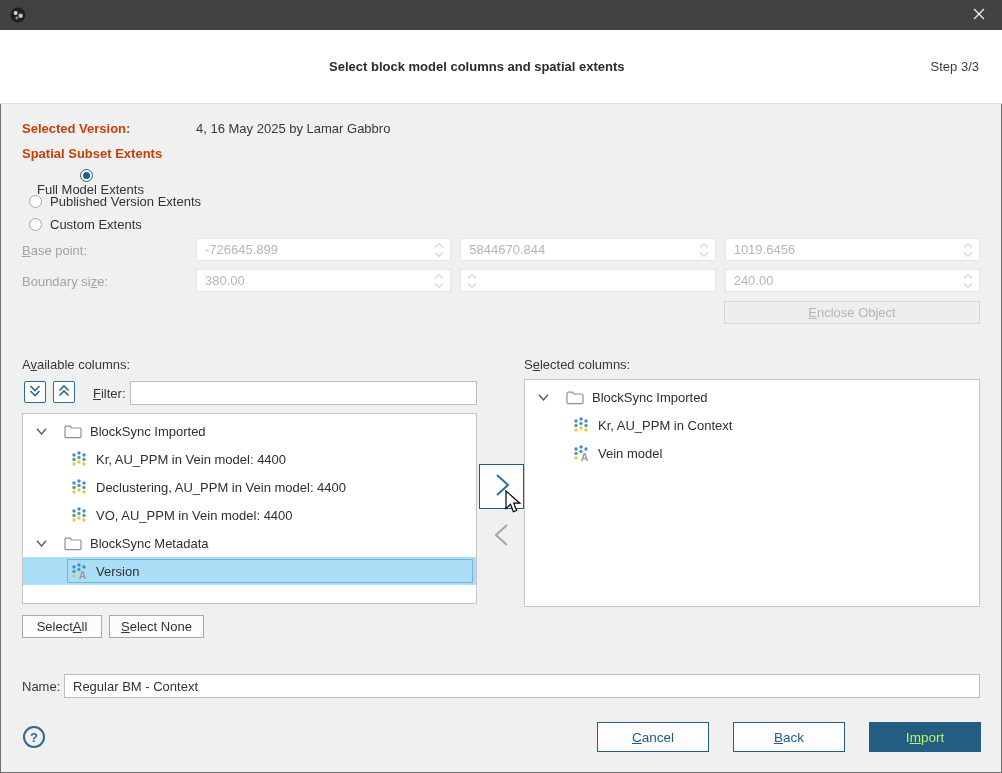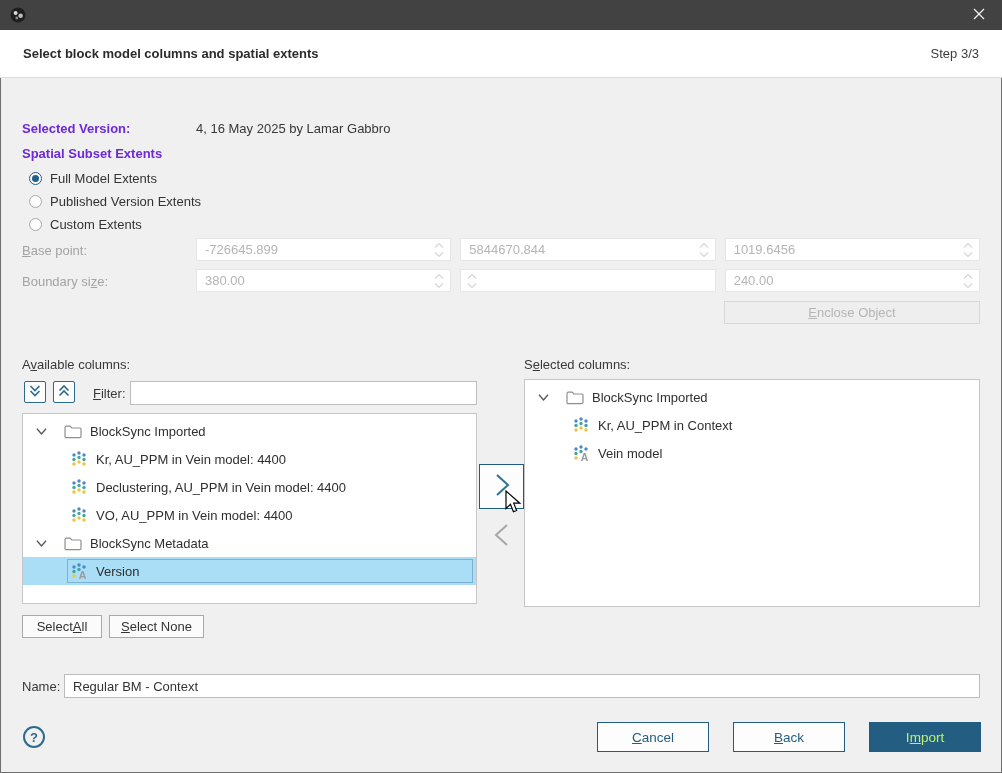--- a/index.html
+++ b/index.html
@@ -8,26 +8,26 @@
     font-family:"Liberation Sans",sans-serif;font-size:13px;color:#333;
     overflow:hidden;box-shadow:inset 0 0 0 1px #6f6f6f;
   }
   .abs{position:absolute;}
   
   .titlebar{left:0;top:0;width:1002px;height:30px;background:#424242;display:flex;align-items:center;}
   .titlebar .app-icon{margin-left:10px;display:flex;}
   .titlebar .win-title{margin-left:9px;color:#ededed;font-size:13px;}
   .close-btn{margin-left:auto;width:46px;height:30px;display:flex;align-items:center;justify-content:center;cursor:pointer;}
   
-  .headerband{left:0;top:30px;width:1002px;height:48px;background:#ffffff;border-bottom:1px solid #dcdcdc;display:flex;align-items:center;padding:0 23px;box-sizing:border-box;}
+  .headerband{left:0;top:30px;width:1002px;height:74px;background:#ffffff;border-bottom:1px solid #dcdcdc;display:flex;align-items:center;padding:0 23px;box-sizing:border-box;text-align:center;}
   .page-title{font-weight:bold;color:#2b2b2b;flex:1;}
   .step-indicator{color:#3c3c3c;}
   
   .lbl{color:#383838;}
-  .lbl-bold{font-weight:bold;color:#6d28d9;}
+  .lbl-bold{font-weight:bold;color:#c2410c;}
   .lbl-disabled{color:#a3a3a3;}
   u{text-decoration:underline;}
   
   .radio-row{display:flex;align-items:center;height:18px;cursor:default;}
   .radio-circle{width:13px;height:13px;border-radius:50%;border:1px solid #a8a8a8;background:#fdfdfd;box-sizing:border-box;position:relative;flex:none;}
   .radio-circle.checked{border:1.5px solid #20608a;}
   .radio-circle.checked::after{content:'';position:absolute;inset:2px;border-radius:50%;background:#20608a;}
   .radio-label{margin-left:8px;}
   
   .spinrow{display:flex;gap:9px;}
@@ -85,21 +85,21 @@
   <div class="abs headerband">
     <span class="page-title">Select block model columns and spatial extents</span>
     <span class="step-indicator">Step 3/3</span>
   </div>
 
   <span class="abs lbl-bold" style="left:22px;top:121px;">Selected Version:</span>
   <span class="abs lbl" style="left:196px;top:121px;">4, 16 May 2025 by Lamar Gabbro</span>
 
   <span class="abs lbl-bold" style="left:22px;top:146px;">Spatial Subset Extents</span>
 
-  <div class="abs radio-row" style="left:29px;top:169px;">
+  <div class="abs radio-row" style="left:29px;top:169px;flex-direction:column;">
     <span class="radio-circle checked"></span>
     <span class="radio-label">Full Model Extents</span>
   </div>
   <div class="abs radio-row" style="left:29px;top:192px;">
     <span class="radio-circle"></span>
     <span class="radio-label">Published Version Extents</span>
   </div>
   <div class="abs radio-row" style="left:29px;top:215px;">
     <span class="radio-circle"></span>
     <span class="radio-label">Custom Extents</span>

